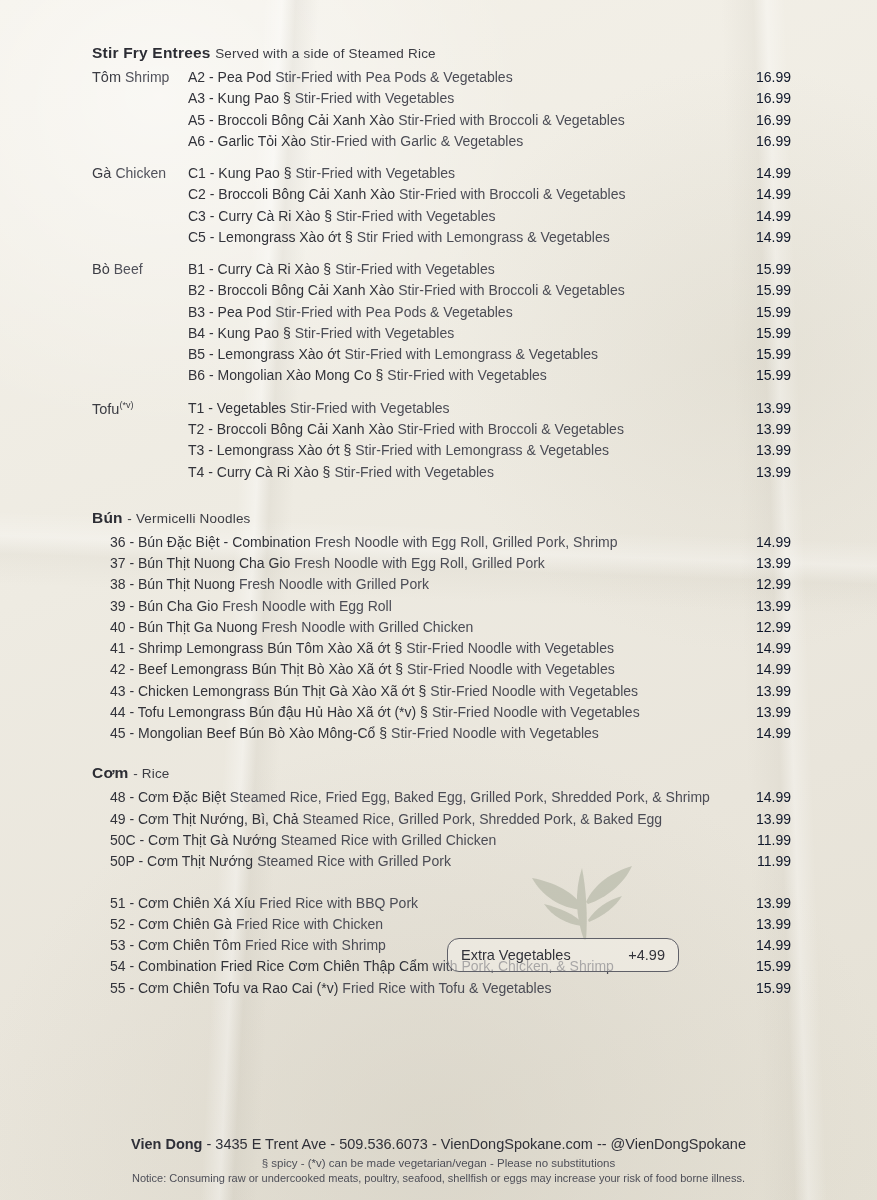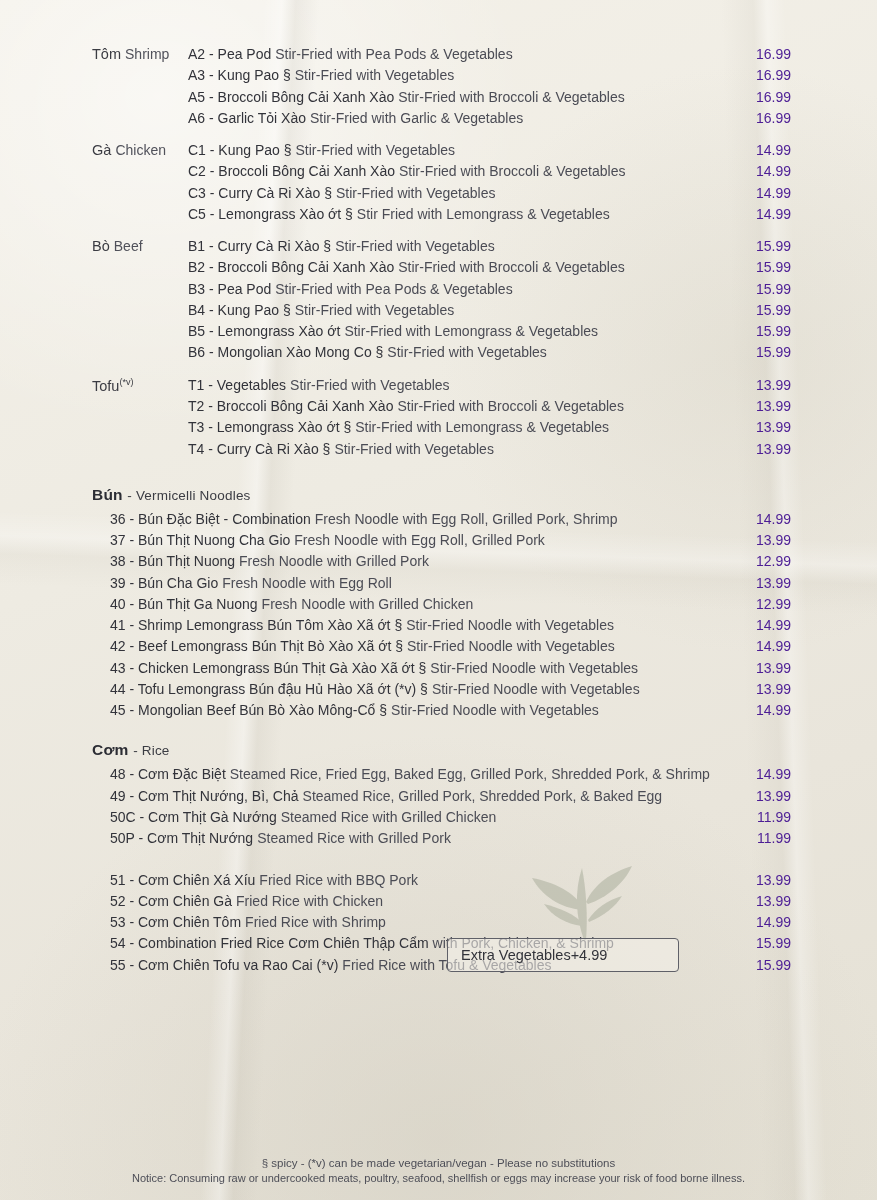--- a/index.html
+++ b/index.html
@@ -66,42 +66,42 @@
     align-items:baseline;
     line-height:1.52;
     font-size:14px;
   }
   .row .name{flex:1 1 auto;white-space:nowrap;overflow:hidden;}
   .row .name .desc{font-size:14px;color:#4b4c55;margin-left:4px;}
   .row .price{
     flex:0 0 58px;
     text-align:right;
     font-size:14px;
-    color:#4c1d95;
+    color:#0f172a;
   }
 
   .bun .row .name, .com .row .name, .chien .row .name{padding-left:18px;}
   .spacer-sm{height:11px;}
   .spacer-md{height:20px;}
   .spacer-lg{height:26px;}
 
   .special{
     font-size:14.5px;
     line-height:1.6;
   }
   .special .bold{font-weight:bold;}
   .special .desc{font-size:12.5px;color:#4b4c55;}
 
   .extra-veg{
     position:absolute;
     left:447px;top:938px;
     width:232px;height:34px;
     border:1.6px solid #5f6068;
-    border-radius:4px;
-    display:flex;align-items:center;justify-content:flex-start;
+    border-radius:12px;
+    display:flex;align-items:center;justify-content:space-between;
     padding:0 13px;
     box-sizing:border-box;
     font-size:14.5px;
     background:rgba(244,241,233,.55);
   }
 
   .leaf-deco{
     position:absolute;
     left:520px;top:848px;
     width:130px;height:100px;
@@ -125,20 +125,24 @@
 </style>
 </head>
 <body>
 
 <div class="paper"></div>
 <div class="creases"></div>
 
 <div class="sheet">
 
   <div class="section">
+    <div class="sec-head">
+      <span>Stir Fry Entrees</span>
+      <span class="sub">Served with a side of Steamed Rice</span>
+    </div>
 
     <div class="group">
       <div class="grp-label">
         <span>Tôm</span>
         <span class="en">Shrimp</span>
       </div>
       <div class="grp-items">
         <div class="row">
             <span class="name"><span>A2 - Pea Pod</span><span class="desc">Stir-Fried with Pea Pods &amp; Vegetables</span></span>
             <span class="price">16.99</span>
@@ -359,15 +363,19 @@
     <path d="M69 74 C84 68 96 58 102 48 C88 52 76 60 68 72 Z"></path>
   </g>
 </svg>
 
 <div class="extra-veg">
   <span>Extra Vegetables</span>
   <span>+4.99</span>
 </div>
 
 <div class="footer">
+  <div class="line1">
+    <span class="bold">Vien Dong</span>
+    <span>- 3435 E Trent Ave - 509.536.6073 - VienDongSpokane.com -- @VienDongSpokane</span>
+  </div>
   <div class="line2">§ spicy - (*v) can be made vegetarian/vegan - Please no substitutions</div>
   <div class="line3">Notice: Consuming raw or undercooked meats, poultry, seafood, shellfish or eggs may increase your risk of food borne illness.</div>
 </div>
 
 </body></html>

